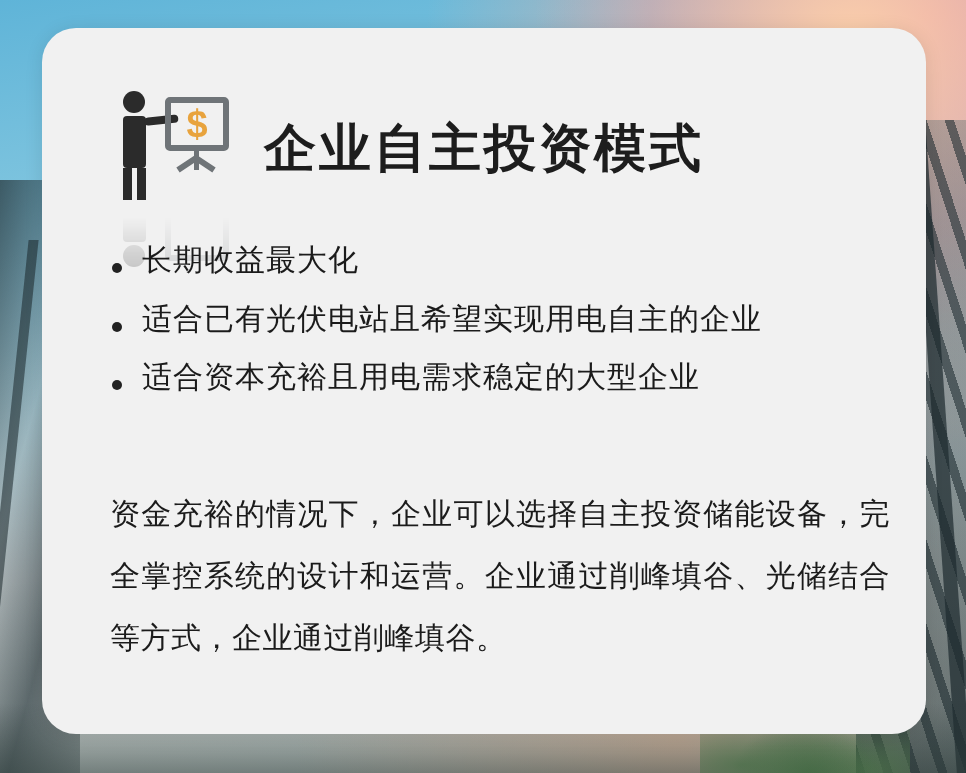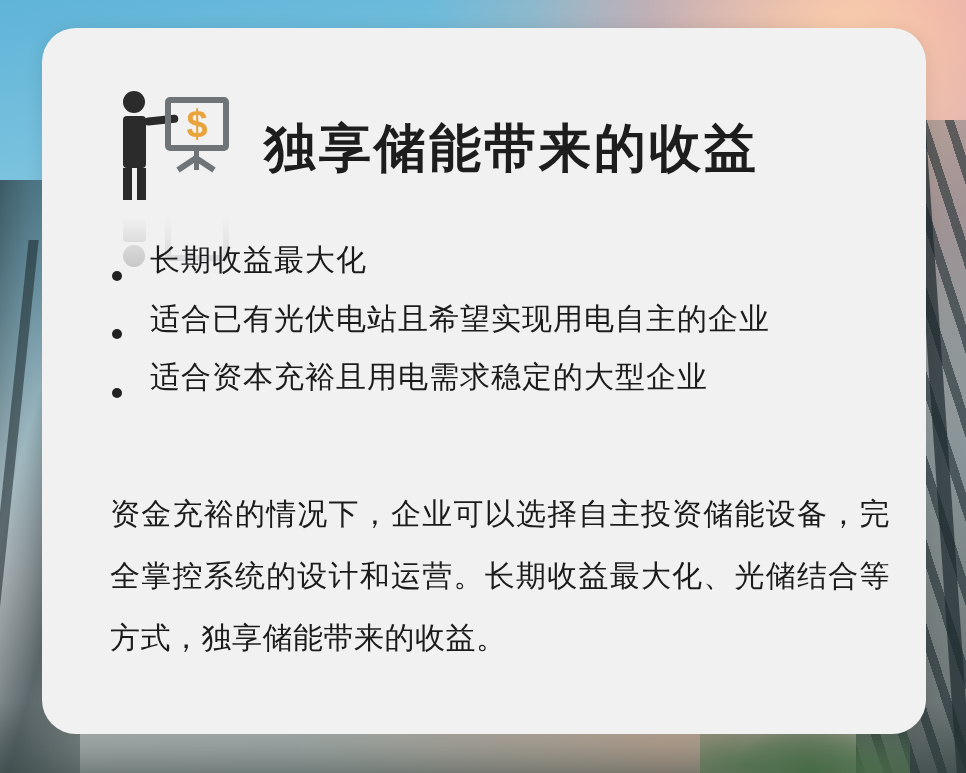--- a/index.html
+++ b/index.html
@@ -133,23 +133,22 @@
 
   
   .bullets {
     position: absolute;
     left: 70px;
     top: 212px;
     width: 760px;
   }
   .bullet {
     display: flex;
-    align-items: flex-end;
+    align-items: center;
     margin-bottom: 18px;
-    gap: 8px;
   }
   .bullet-dot {
     width: 10px;
     height: 10px;
     border-radius: 50%;
     background: #222;
     margin-top: 16px;
     margin-right: 20px;
     flex: 0 0 auto;
   }
@@ -212,34 +211,34 @@
             <rect x="15" y="28" width="23" height="52" rx="4" fill="#2b2b2b"></rect>
             <rect x="15" y="80" width="9" height="32" fill="#2b2b2b"></rect>
             <rect x="29" y="80" width="9" height="32" fill="#2b2b2b"></rect>
             <rect x="60" y="12" width="58" height="48" rx="2" fill="none" stroke="#6f7478" stroke-width="6"></rect>
             <rect x="86" y="60" width="5" height="22" fill="#6f7478"></rect>
             <path d="M70 82 L88 70 L106 82" fill="none" stroke="#6f7478" stroke-width="6"></path>
           </svg>
         </div>
       </div>
 
-      <div class="title">独享储能带来的收益</div>
+      <div class="title">企业自主投资模式</div>
     </div>
 
     <div class="bullets">
       <div class="bullet">
         <span class="bullet-dot"></span>
         <span class="bullet-text">长期收益最大化</span>
       </div>
       <div class="bullet">
         <span class="bullet-dot"></span>
         <span class="bullet-text">适合已有光伏电站且希望实现用电自主的企业</span>
       </div>
       <div class="bullet">
         <span class="bullet-dot"></span>
         <span class="bullet-text">适合资本充裕且用电需求稳定的大型企业</span>
       </div>
     </div>
 
-    <div class="paragraph">资金充裕的情况下，企业可以选择自主投资储能设备，完全掌控系统的设计和运营。长期收益最大化、光储结合等方式，独享储能带来的收益。</div>
+    <div class="paragraph">资金充裕的情况下，企业可以选择自主投资储能设备，完全掌控系统的设计和运营。企业通过削峰填谷、光储结合等方式，企业通过削峰填谷。</div>
 
   </div>
 </div>
 
 </body></html>

